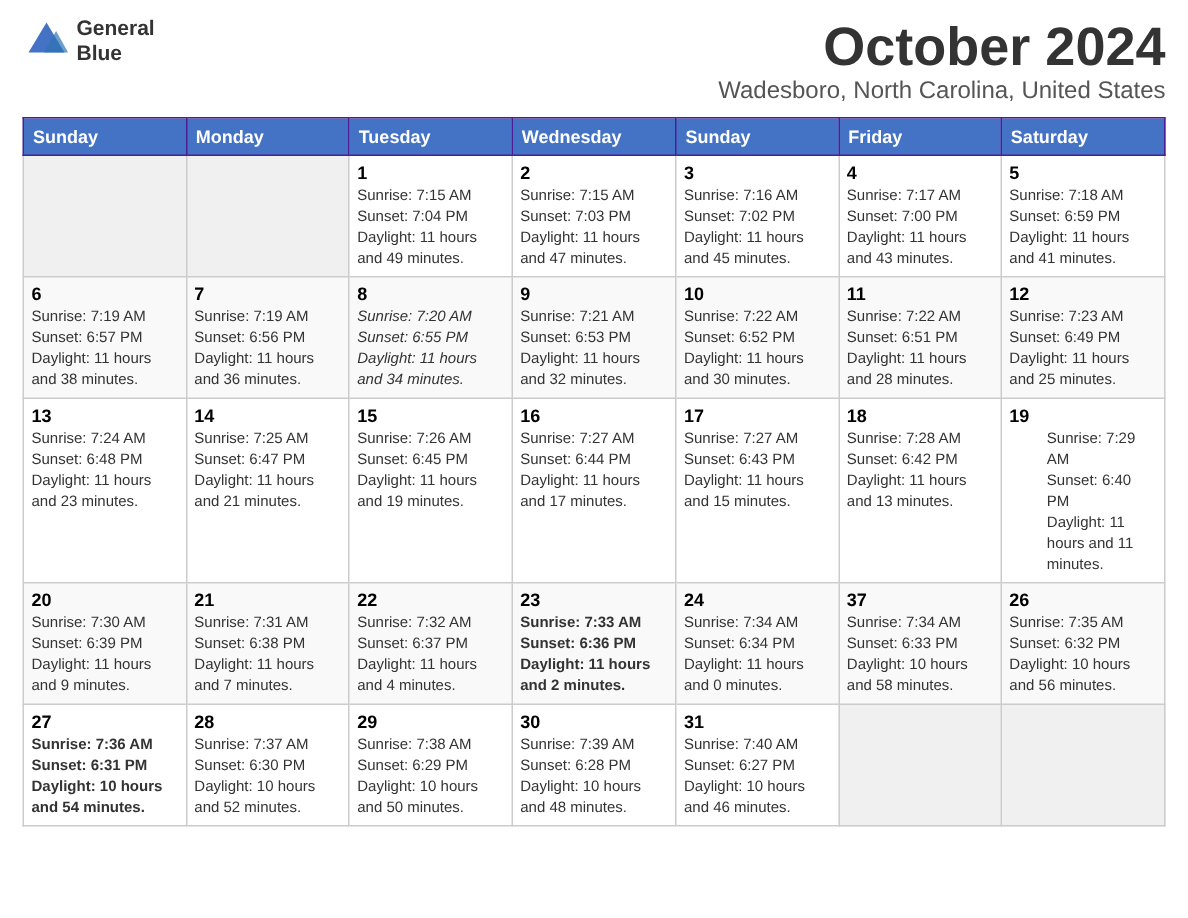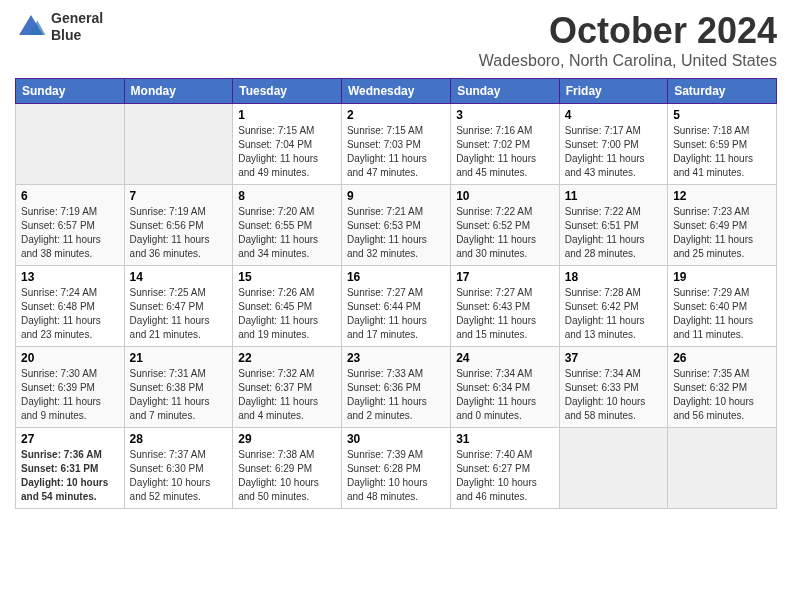--- a/index.html
+++ b/index.html
@@ -157,21 +157,21 @@
 Daylight: 11 hours and 38 minutes.</div>
         </td>
         <td>
           <div class="day-num">7</div>
           <div class="day-detail" style="white-space: pre-line;">Sunrise: 7:19 AM
 Sunset: 6:56 PM
 Daylight: 11 hours and 36 minutes.</div>
         </td>
         <td>
           <div class="day-num">8</div>
-          <div class="day-detail" style="white-space: pre-line;">Sunrise: 7:20 AM
+          <div class="day-detail" style="white-space: pre-line; font-style: italic;">Sunrise: 7:20 AM
 Sunset: 6:55 PM
 Daylight: 11 hours and 34 minutes.</div>
         </td>
         <td>
           <div class="day-num">9</div>
           <div class="day-detail" style="white-space: pre-line;">Sunrise: 7:21 AM
 Sunset: 6:53 PM
 Daylight: 11 hours and 32 minutes.</div>
         </td>
         <td>
@@ -225,21 +225,21 @@
 Daylight: 11 hours and 15 minutes.</div>
         </td>
         <td>
           <div class="day-num">18</div>
           <div class="day-detail" style="white-space: pre-line;">Sunrise: 7:28 AM
 Sunset: 6:42 PM
 Daylight: 11 hours and 13 minutes.</div>
         </td>
         <td>
           <div class="day-num">19</div>
-          <div class="day-detail" style="white-space: pre-line;">Sunrise: 7:29 AM
+          <div class="day-detail" style="white-space: pre-line; margin-left: 25px;">Sunrise: 7:29 AM
 Sunset: 6:40 PM
 Daylight: 11 hours and 11 minutes.</div>
         </td>
       </tr>
       <tr>
         <td>
           <div class="day-num">20</div>
           <div class="day-detail" style="white-space: pre-line;">Sunrise: 7:30 AM
 Sunset: 6:39 PM
 Daylight: 11 hours and 9 minutes.</div>
@@ -251,21 +251,21 @@
 Daylight: 11 hours and 7 minutes.</div>
         </td>
         <td>
           <div class="day-num">22</div>
           <div class="day-detail" style="white-space: pre-line;">Sunrise: 7:32 AM
 Sunset: 6:37 PM
 Daylight: 11 hours and 4 minutes.</div>
         </td>
         <td>
           <div class="day-num">23</div>
-          <div class="day-detail" style="white-space: pre-line;">Sunrise: 7:33 AM
+          <div class="day-detail" style="white-space: pre-line; font-weight: bold;">Sunrise: 7:33 AM
 Sunset: 6:36 PM
 Daylight: 11 hours and 2 minutes.</div>
         </td>
         <td>
           <div class="day-num">24</div>
           <div class="day-detail" style="white-space: pre-line;">Sunrise: 7:34 AM
 Sunset: 6:34 PM
 Daylight: 11 hours and 0 minutes.</div>
         </td>
         <td>

